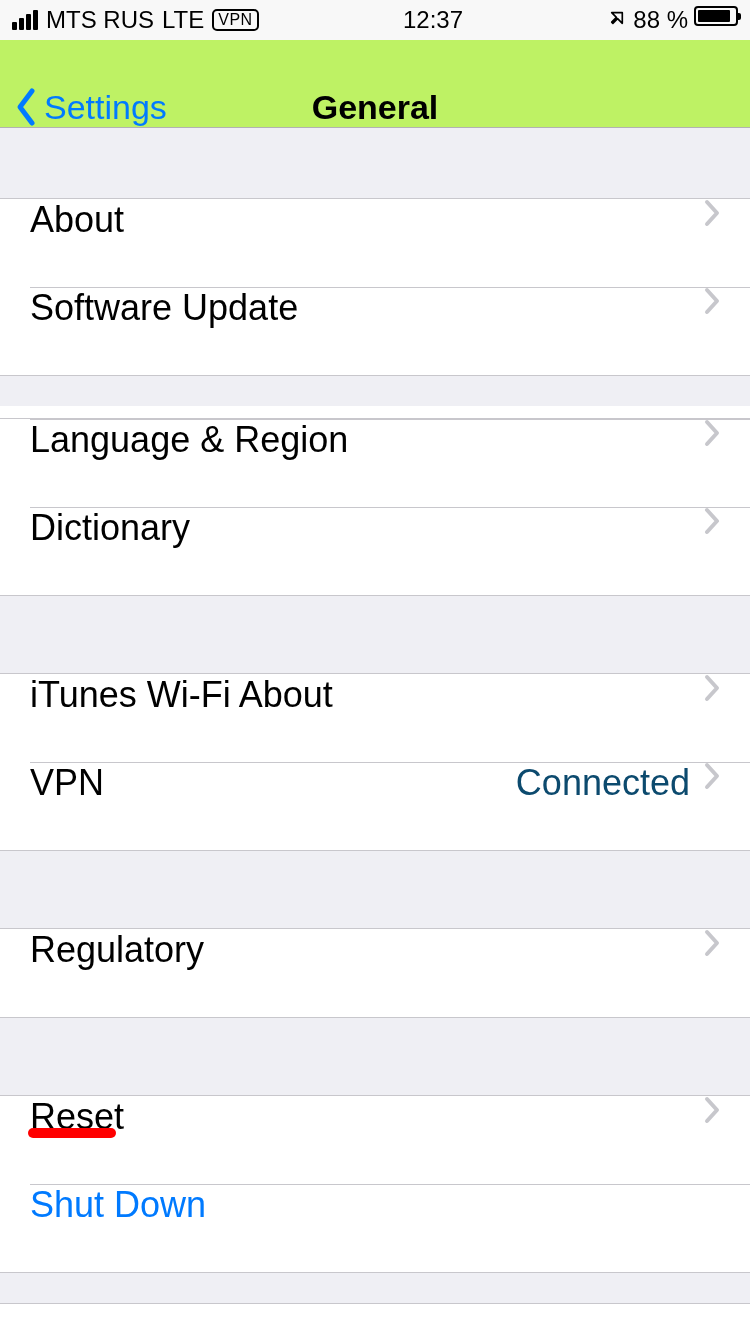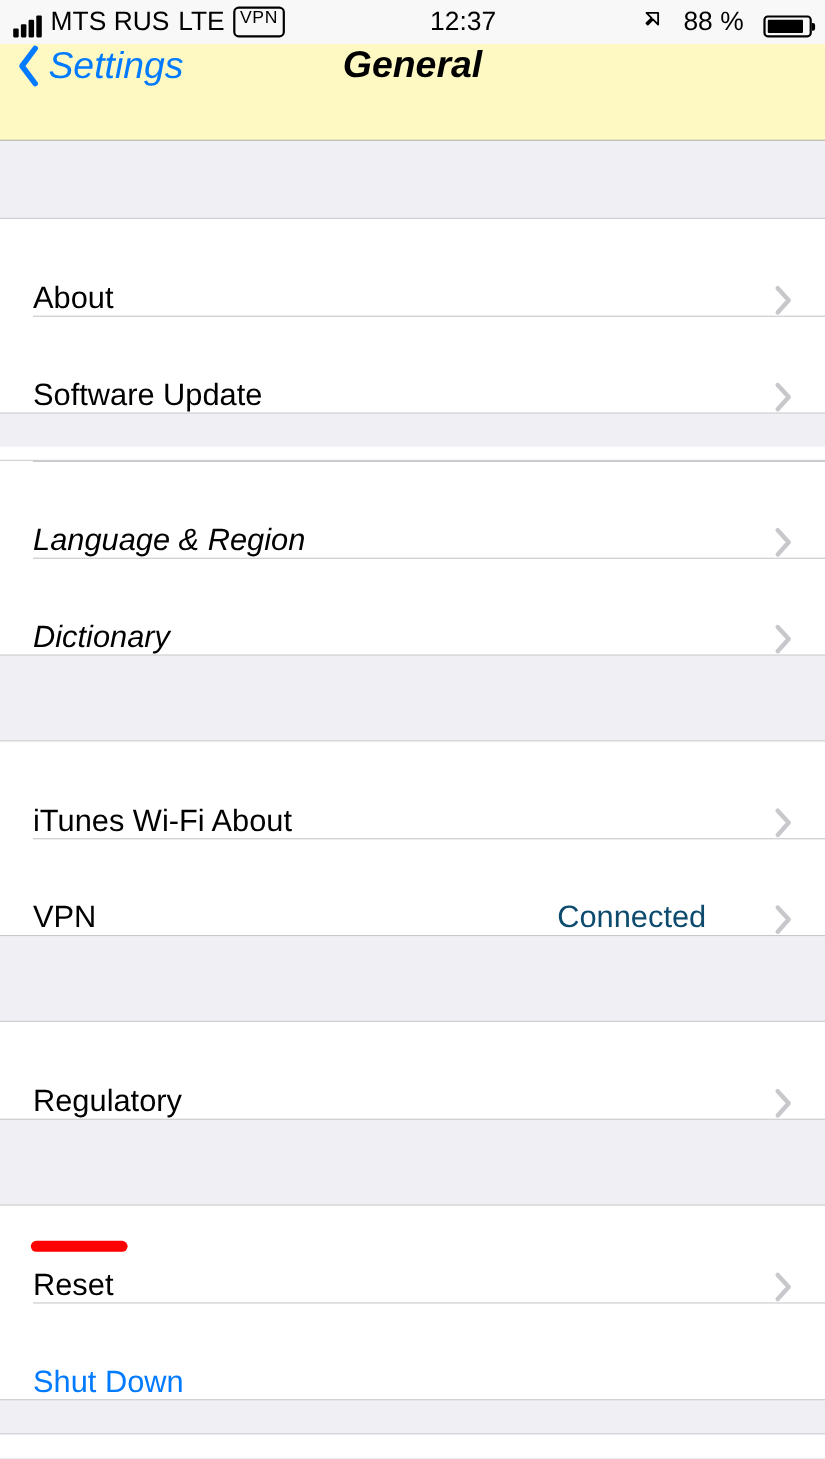--- a/index.html
+++ b/index.html
@@ -20,22 +20,22 @@
     .status-bar {
       height: 40px;
       background: #f8f8f8;
       display: flex;
       align-items: center;
       justify-content: space-between;
       padding: 0 12px;
       font-size: 24px;
       font-weight: 400;
     }
-    .status-left { display: flex; gap: 8px; }
-    .status-right { display: flex; align-items: flex-end; gap: 18px; }
+    .status-left { display: flex; align-items: center; gap: 8px; }
+    .status-right { display: flex; align-items: flex-start; gap: 6px; }
     .signal-bars { display: flex; align-items: flex-end; gap: 2px; }
     .bar { width: 5px; background: #000; border-radius: 1px; }
     .bar.b1 { height: 8px; }
     .bar.b2 { height: 12px; }
     .bar.b3 { height: 16px; }
     .bar.b4 { height: 20px; }
     .vpn-badge {
       border: 2px solid #000;
       border-radius: 5px;
       font-size: 16px;
@@ -67,26 +67,25 @@
     .battery-fill {
       background: #000;
       height: 100%;
       width: 88%;
       border-radius: 1px;
     }
     .nav-icon svg { transform: rotate(45deg); }
     
     .nav-header {
       height: 88px;
-      background: #fef9c3;
+      background: #bef264;
       border-bottom: 1px solid #b2b2b2;
       position: relative;
       display: flex;
-      align-items: flex-start;
-      font-style: italic;
+      align-items: flex-end;
     }
     .back-btn {
       display: flex;
       align-items: center;
       gap: 6px;
       color: #007aff;
       font-size: 34px;
       padding-left: 14px;
       cursor: pointer;
     }
@@ -100,26 +99,25 @@
     }
     
     .group {
       background: #fff;
       border-top: 1px solid #c8c7cc;
       border-bottom: 1px solid #c8c7cc;
     }
     .row {
       min-height: 88px;
       display: flex;
-      align-items: flex-end;
+      align-items: flex-start;
       padding: 0 30px;
       position: relative;
-      font-size: 28px;
+      font-size: 36px;
       cursor: pointer;
-      gap: 48px;
     }
     .row + .row::before,
     .row.needs-sep::before {
       content: "";
       position: absolute;
       left: 30px;
       right: 0;
       top: 0;
       height: 1px;
       background: #c8c7cc;
@@ -208,21 +206,21 @@
           <polyline points="3,3 13,14 3,25" stroke="#c7c7cc" stroke-width="4" fill="none" stroke-linecap="round" stroke-linejoin="round"></polyline>
         </svg>
       </span>
   </div>
 </div>
 
 <div class="gap-xs"></div>
 
 <div class="partial-top"></div>
 
-<div class="group" style="border-top:none;font-style:italic;">
+<div class="group" style="border-top:none;">
   <div class="row needs-sep">
     <span class="row-label">Language &amp; Region</span>
     <span class="chevron">
         <svg width="16" height="28" viewBox="0 0 16 28">
           <polyline points="3,3 13,14 3,25" stroke="#c7c7cc" stroke-width="4" fill="none" stroke-linecap="round" stroke-linejoin="round"></polyline>
         </svg>
       </span>
   </div>
   <div class="row">
     <span class="row-label">Dictionary</span>

